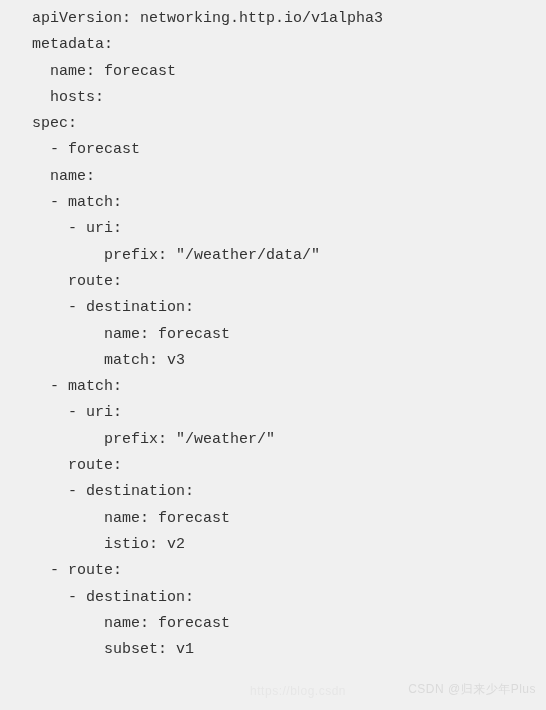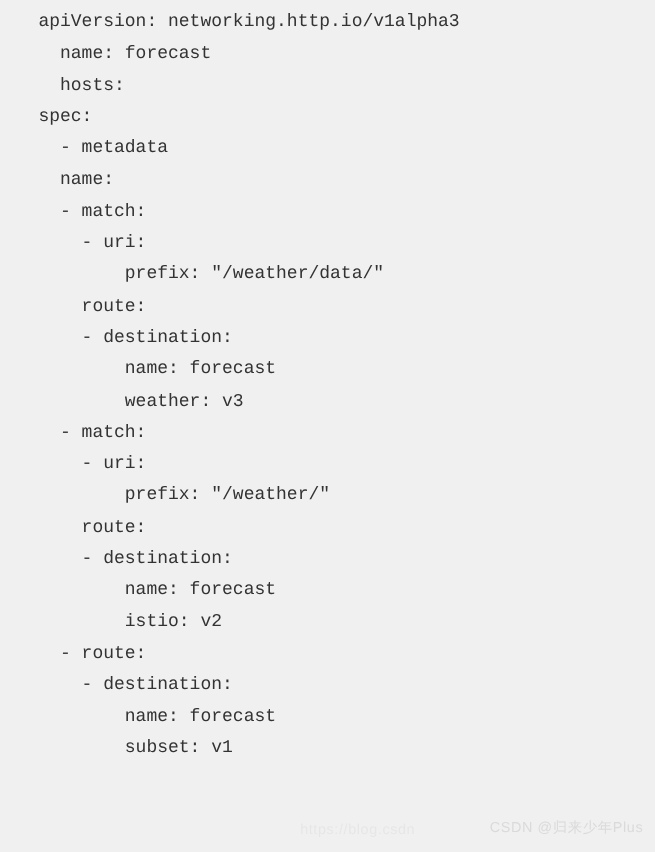--- a/index.html
+++ b/index.html
@@ -44,32 +44,33 @@
       font-size: 12px;
       letter-spacing: 0.5px;
       opacity: 0.5;
     }
   </style>
 </head>
 <body>
 
 <div class="code-block">
   <div class="line">apiVersion: networking.http.io/v1alpha3</div>
+  <div class="line">metadata:</div>
   <div class="line">  name: forecast</div>
   <div class="line">  hosts:</div>
   <div class="line">spec:</div>
-  <div class="line">  - metadata</div>
+  <div class="line">  - forecast</div>
   <div class="line">  name:</div>
   <div class="line">  - match:</div>
   <div class="line">    - uri:</div>
   <div class="line">        prefix: "/weather/data/"</div>
   <div class="line">    route:</div>
   <div class="line">    - destination:</div>
   <div class="line">        name: forecast</div>
-  <div class="line">        weather: v3</div>
+  <div class="line">        match: v3</div>
   <div class="line">  - match:</div>
   <div class="line">    - uri:</div>
   <div class="line">        prefix: "/weather/"</div>
   <div class="line">    route:</div>
   <div class="line">    - destination:</div>
   <div class="line">        name: forecast</div>
   <div class="line">        istio: v2</div>
   <div class="line">  - route:</div>
   <div class="line">    - destination:</div>
   <div class="line">        name: forecast</div>

